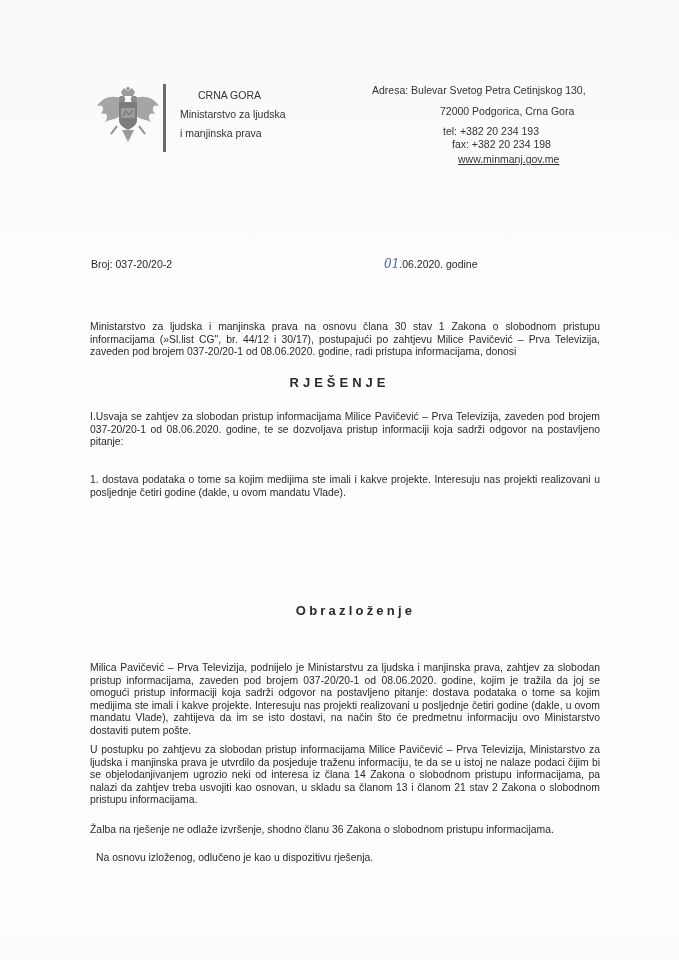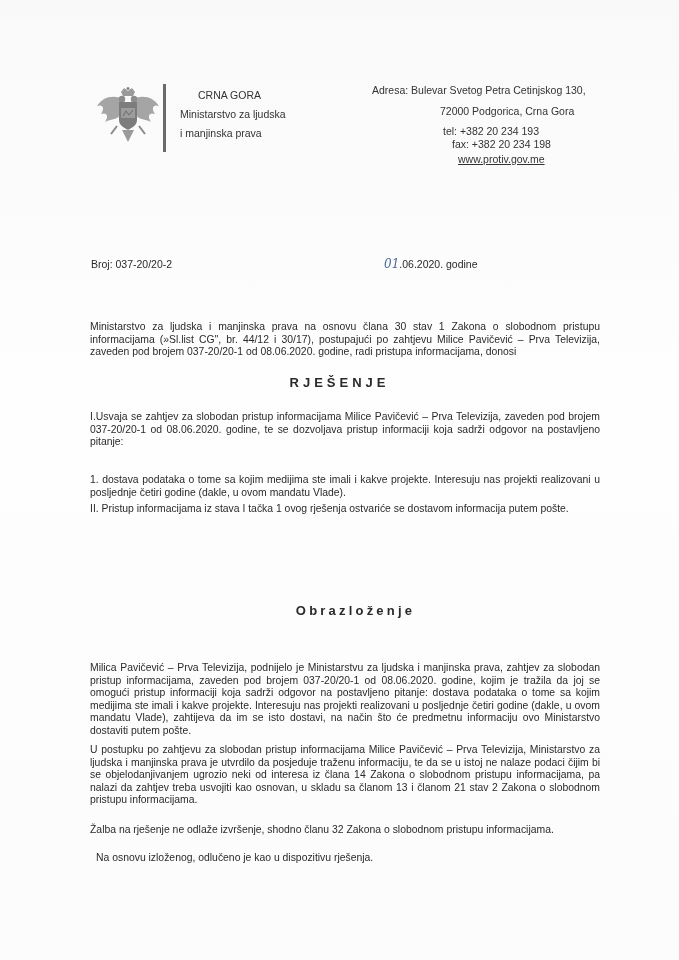--- a/index.html
+++ b/index.html
@@ -123,36 +123,35 @@
     <div class="country">CRNA GORA</div>
     <div>Ministarstvo za ljudska</div>
     <div>i manjinska prava</div>
   </div>
 
   <div class="address">
     <div class="line1">Adresa: Bulevar Svetog Petra Cetinjskog 130,</div>
     <div class="line2">72000 Podgorica, Crna Gora</div>
     <div class="line3">tel: +382 20 234 193</div>
     <div class="line4">fax: +382 20 234 198</div>
-    <div class="line5">www.protiv.gov.me</div>
+    <div class="line5">www.minmanj.gov.me</div>
   </div>
 
   <div class="ref-number">Broj: 037-20/20-2</div>
   <div class="date">
     <span class="hand">01</span><span>.06.2020. godine</span>
   </div>
 
   <div class="para" style="top:321px;">Ministarstvo za ljudska i manjinska prava na osnovu člana 30 stav 1 Zakona o slobodnom pristupu informacijama (»Sl.list CG", br. 44/12 i 30/17), postupajući po zahtjevu Milice Pavičević – Prva Televizija, zaveden pod brojem 037-20/20-1 od 08.06.2020. godine, radi pristupa informacijama, donosi</div>
 
   <div class="heading h1">RJEŠENJE</div>
 
   <div class="para" style="top:411px;">I.Usvaja se zahtjev za slobodan pristup informacijama Milice Pavičević – Prva Televizija, zaveden pod brojem 037-20/20-1 od 08.06.2020. godine, te se dozvoljava pristup informaciji koja sadrži odgovor na postavljeno pitanje:</div>
   <div class="para" style="top:474px;">1. dostava podataka o tome sa kojim medijima ste imali i kakve projekte. Interesuju nas projekti realizovani u posljednje četiri godine (dakle, u ovom mandatu Vlade).</div>
-  <div class="para" style="top:503px;">II. Pristup informacijama iz stava I tačka 1 ovog rješenja ostvariće se dostavom informacija putem pošte.</div>
 
   <div class="heading h2">Obrazloženje</div>
 
   <div class="para" style="top:662px;">Milica Pavičević – Prva Televizija, podnijelo je Ministarstvu za ljudska i manjinska prava, zahtjev za slobodan pristup informacijama, zaveden pod brojem 037-20/20-1 od 08.06.2020. godine, kojim je tražila da joj se omogući pristup informaciji koja sadrži odgovor na postavljeno pitanje: dostava podataka o tome sa kojim medijima ste imali i kakve projekte. Interesuju nas projekti realizovani u posljednje četiri godine (dakle, u ovom mandatu Vlade), zahtijeva da im se isto dostavi, na način što će predmetnu informaciju ovo Ministarstvo dostaviti putem pošte.</div>
   <div class="para" style="top:744px;">U postupku po zahtjevu za slobodan pristup informacijama Milice Pavičević – Prva Televizija, Ministarstvo za ljudska i manjinska prava je utvrdilo da posjeduje traženu informaciju, te da se u istoj ne nalaze podaci čijim bi se objelodanjivanjem ugrozio neki od interesa iz člana 14 Zakona o slobodnom pristupu informacijama, pa nalazi da zahtjev treba usvojiti kao osnovan, u skladu sa članom 13 i članom 21 stav 2 Zakona o slobodnom pristupu informacijama.</div>
-  <div class="para" style="top:824px;">Žalba na rješenje ne odlaže izvršenje, shodno članu 32 Zakona o slobodnom pristupu informacijama.</div>
+  <div class="para" style="top:824px;">Žalba na rješenje ne odlaže izvršenje, shodno članu 36 Zakona o slobodnom pristupu informacijama.</div>
   <div class="para" style="top:852px;padding-left:6px;">Na osnovu izloženog, odlučeno je kao u dispozitivu rješenja.</div>
 
 </div>
 
 </body></html>

